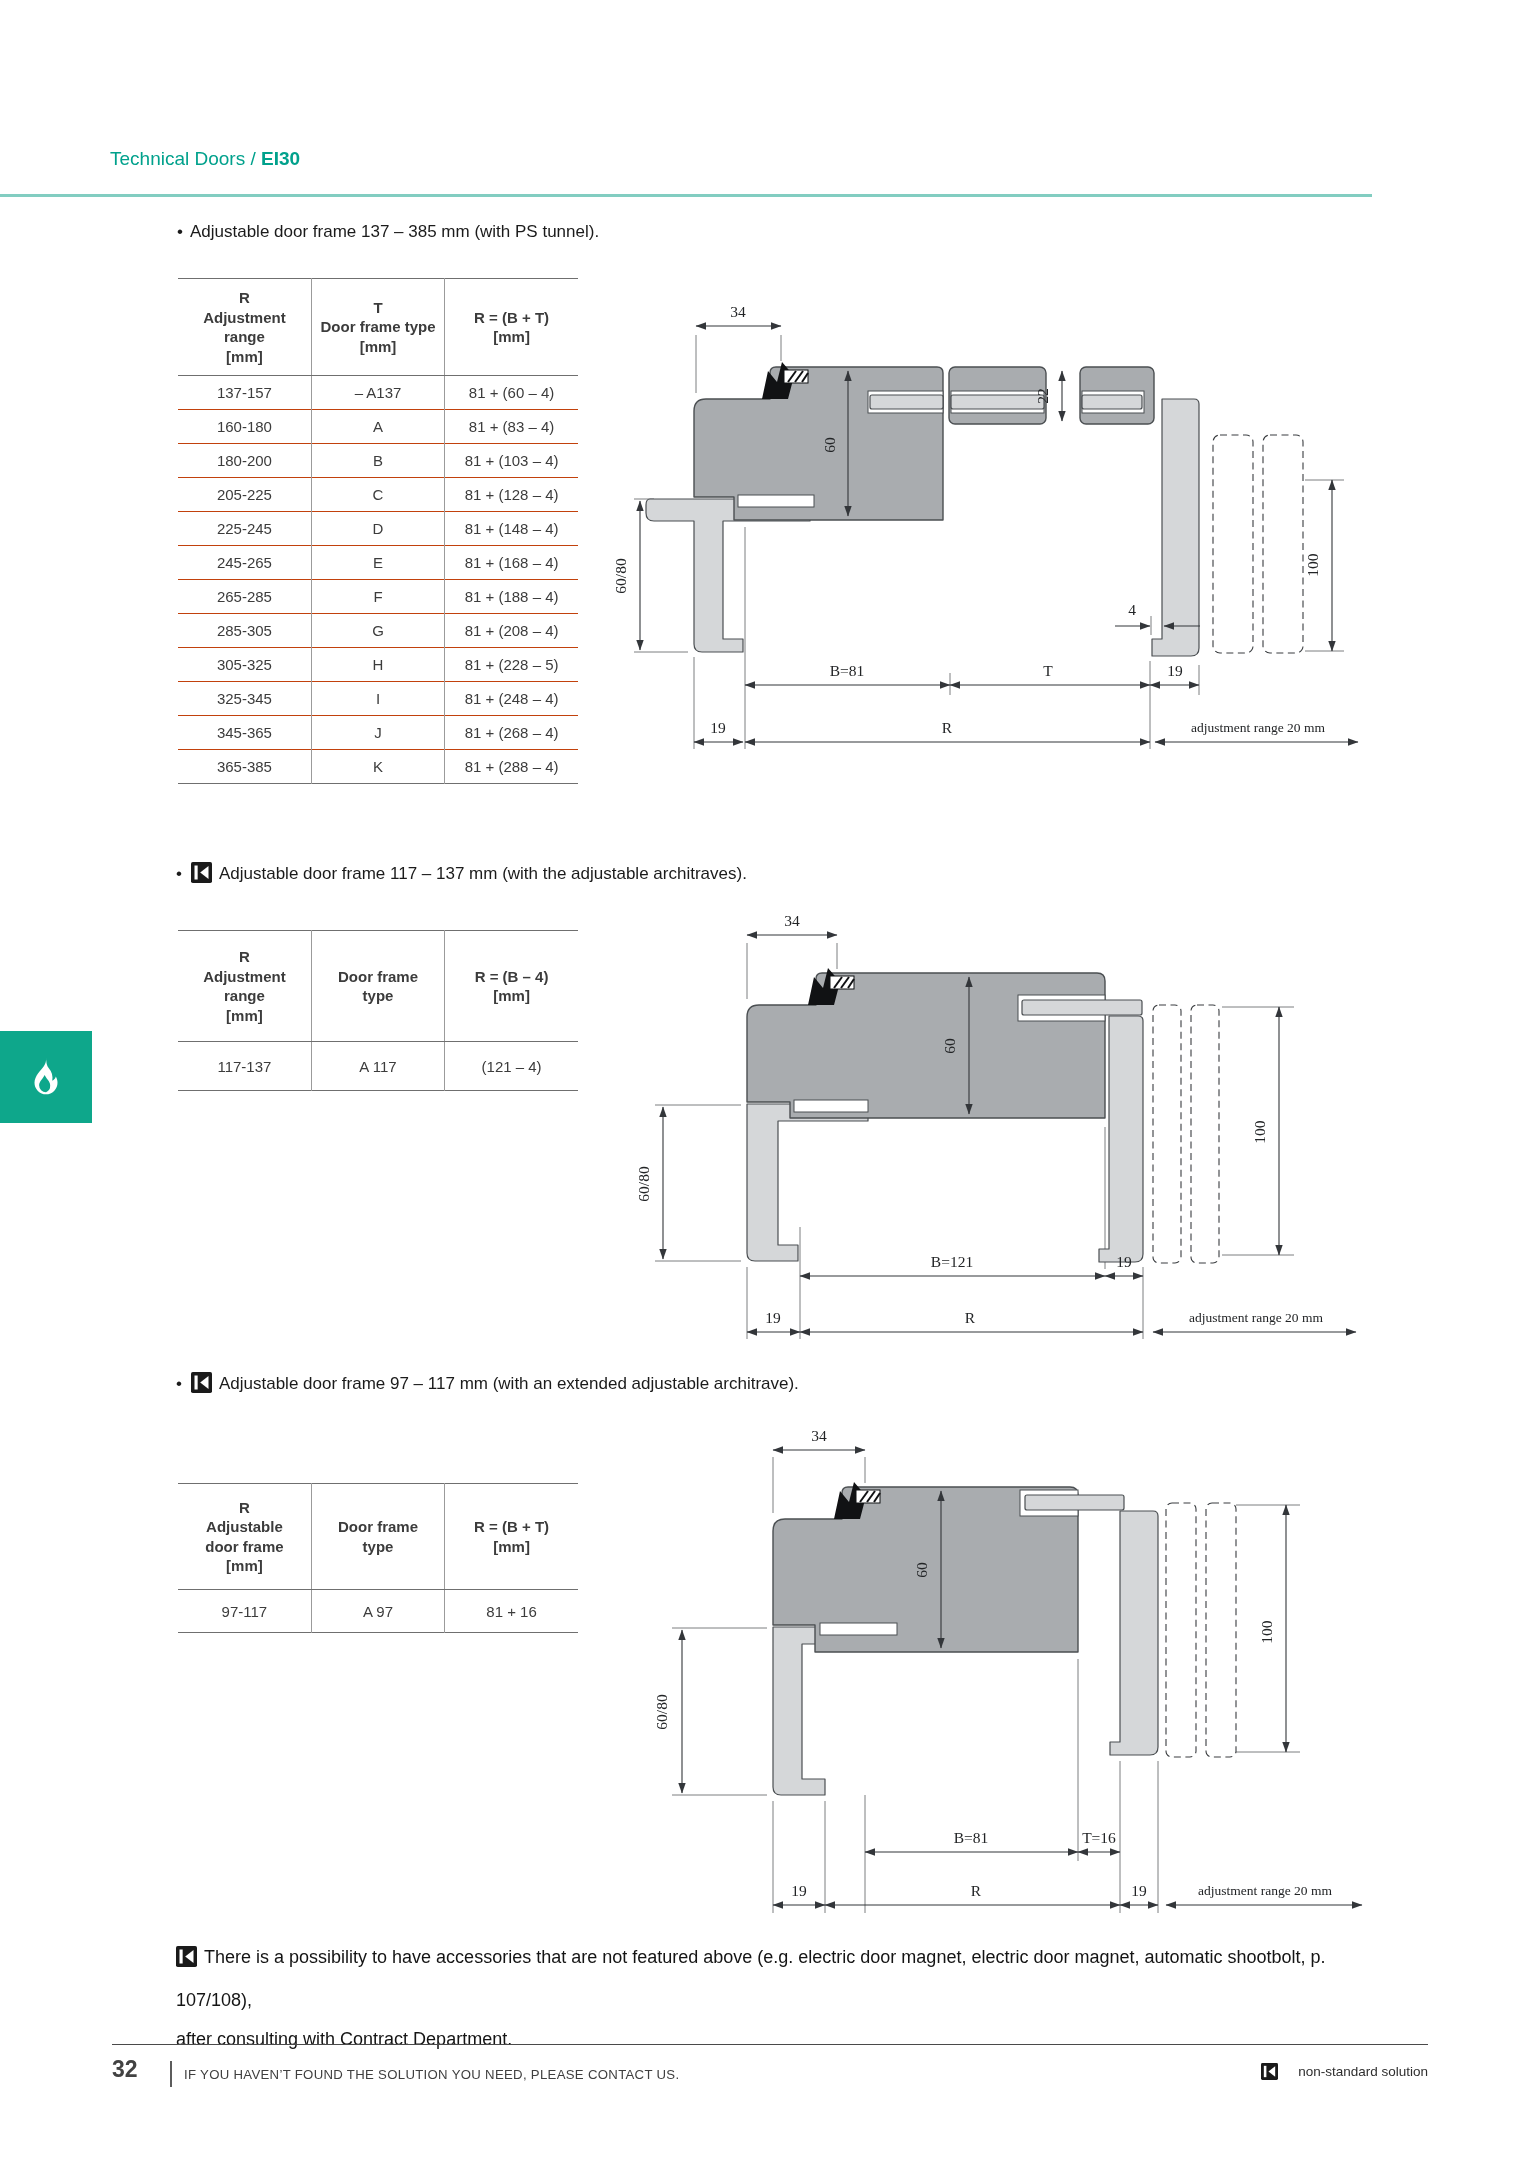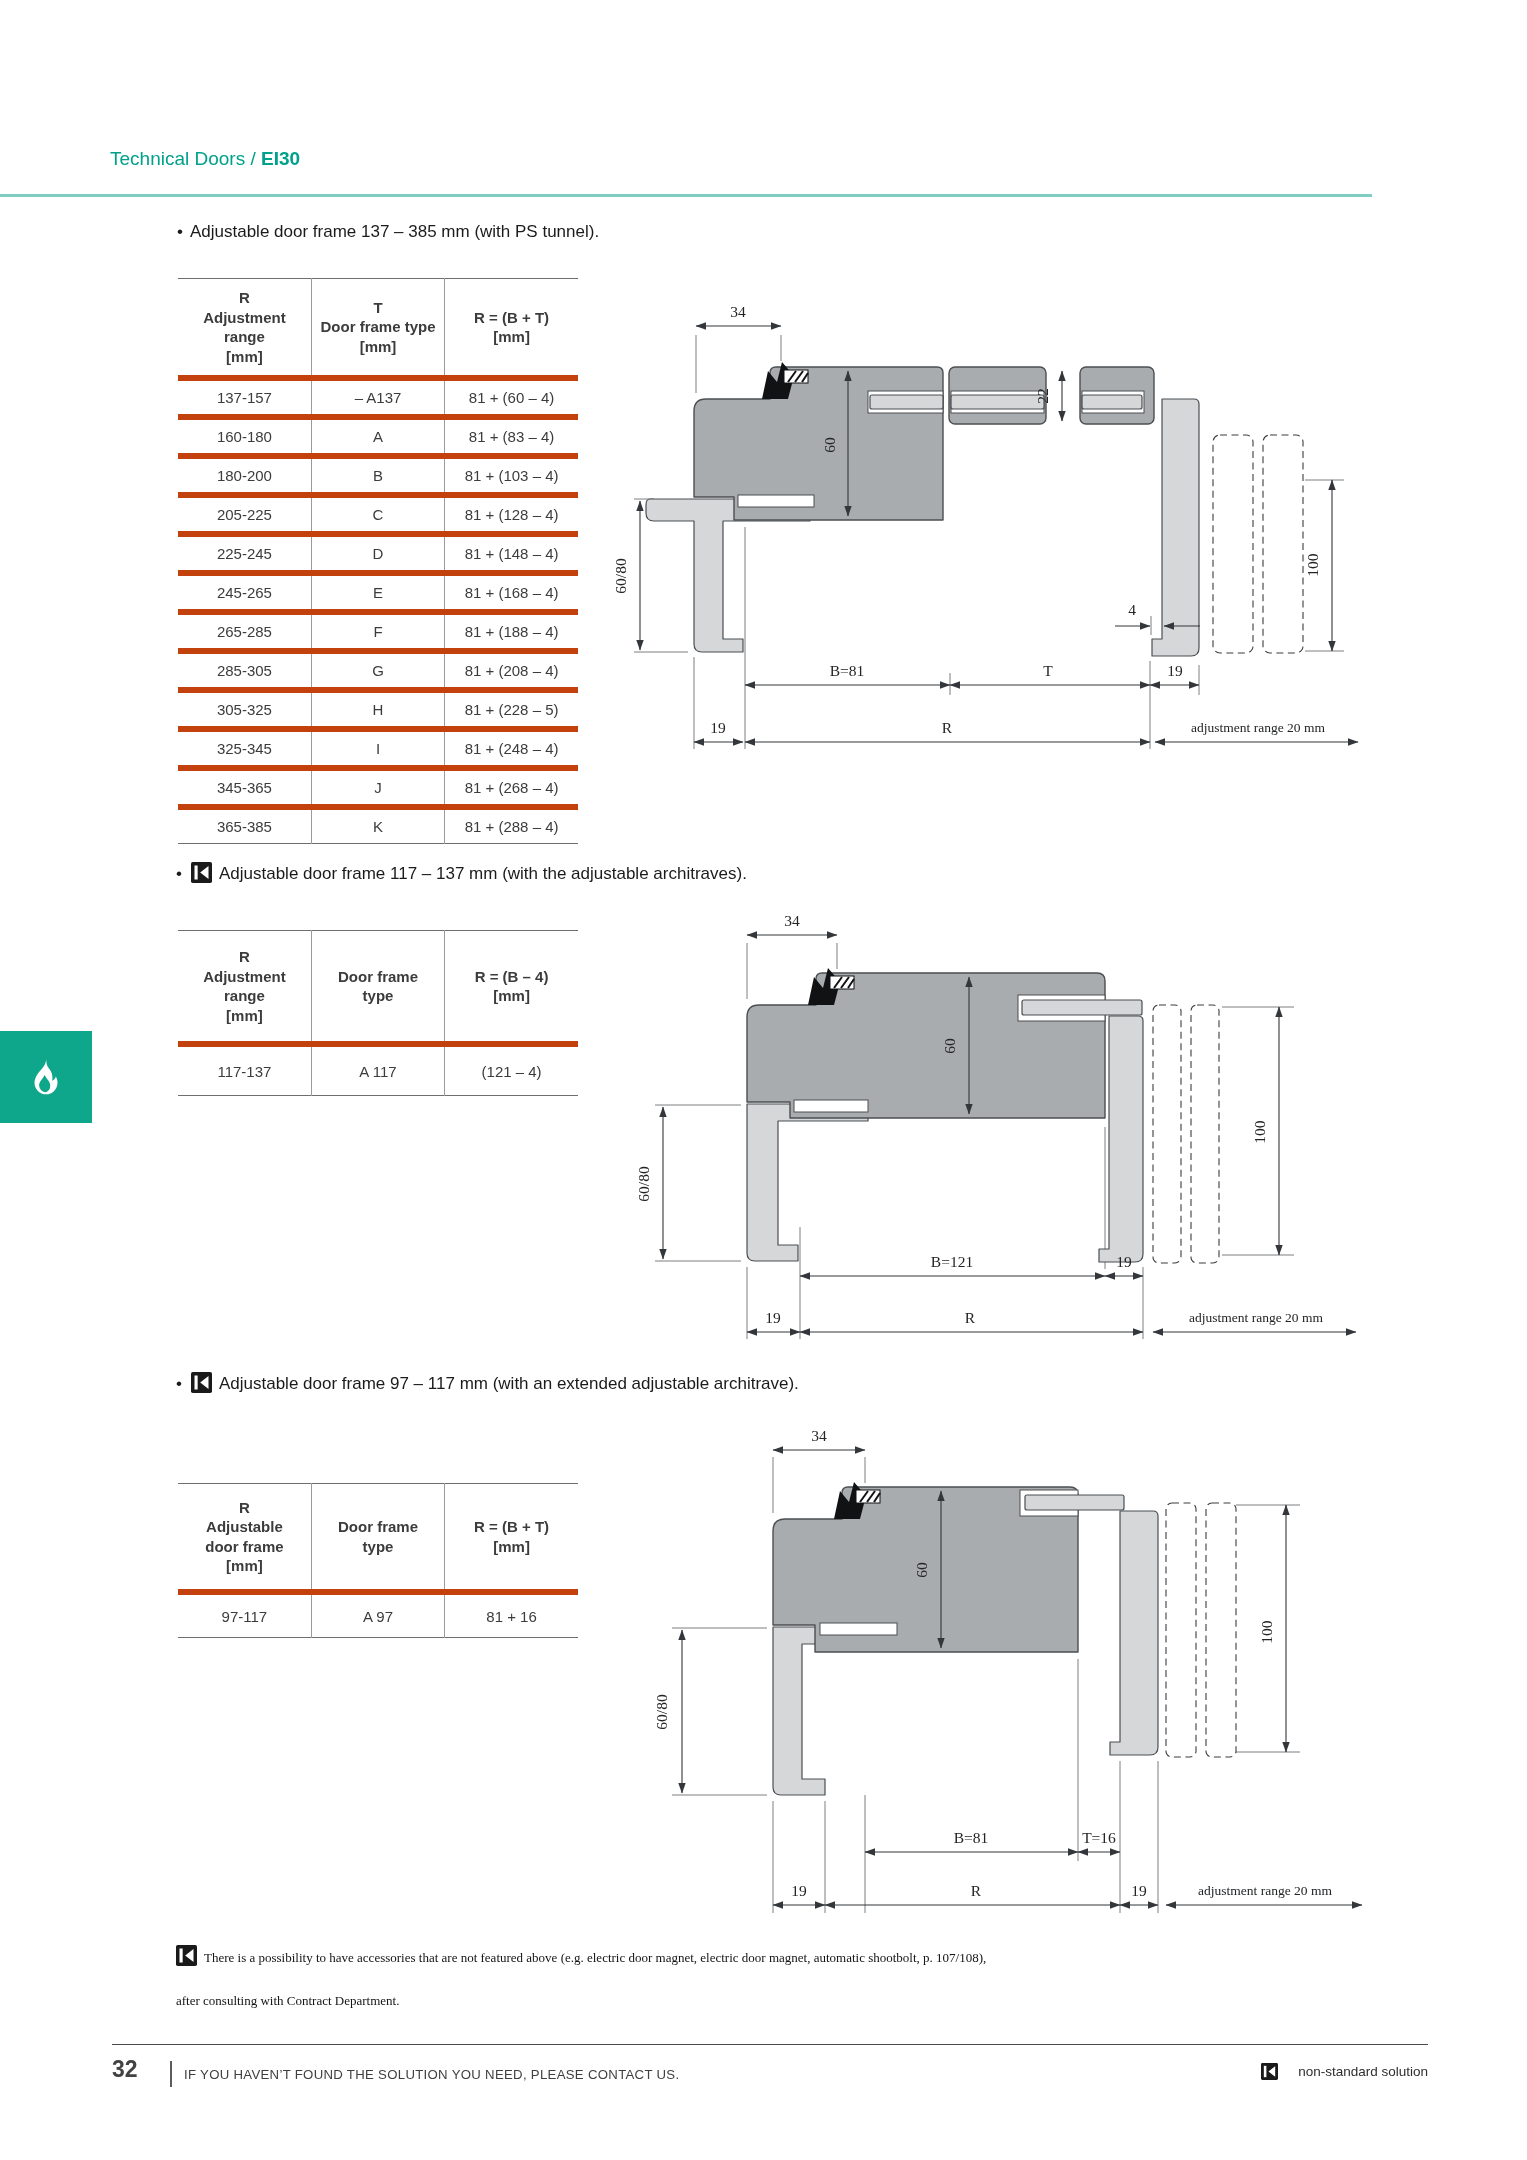--- a/index.html
+++ b/index.html
@@ -16,21 +16,21 @@
   .sec-head{font-size:17px;color:#1b1b1b;white-space:nowrap;}
   .bullet{margin-right:7px;}
   .kicon{display:inline-block;vertical-align:-4px;margin:0 7px 0 2px;}
   
   table.spec{border-collapse:collapse;table-layout:fixed;width:400px;
     border-top:1px solid #6f6f6f;border-bottom:1px solid #6f6f6f;}
   table.spec th{font-size:15px;font-weight:bold;color:#3c3c3c;text-align:center;
     vertical-align:middle;white-space:pre-line;line-height:1.3;
     border-bottom:1px solid #6f6f6f;}
   table.spec td{font-size:15px;color:#3c3c3c;text-align:center;vertical-align:middle;}
-  table.spec td{border-top:6px solid #c2410c;}
+  table.spec td{border-top:1px solid #c2410c;}
   table.spec tr:first-child td{border-top:none;}
   table.spec .c2,table.spec .c3{border-left:1px solid #9b9b9b;}
   #table1 td{height:31px;}
   #table1 th{height:94px;}
   #table2 th{height:108px;}
   #table2 td{height:46px;}
   #table3 th{height:103px;}
   #table3 td{height:40px;}
   
   .dark{fill:#a9acaf;stroke:#4b4f52;stroke-width:1.4;stroke-linejoin:round;}
@@ -41,21 +41,21 @@
   .hatchline{stroke:#111214;stroke-width:2;}
   .dashedshape{fill:none;stroke:#3a3d40;stroke-width:1.1;stroke-dasharray:7 4.5;}
   .dim{stroke:#33363a;stroke-width:1.1;fill:none;}
   .ext{stroke:#5a5d60;stroke-width:0.8;fill:none;}
   .dimtext{font-family:"Liberation Serif", serif;font-size:15.5px;fill:#222426;}
   .adjtext{font-family:"Liberation Serif", serif;font-size:13.5px;fill:#222426;}
   
   .flametab{left:0;top:1031px;width:92px;height:92px;background:#0ea78b;
     display:flex;align-items:center;justify-content:center;}
   
-  .note{left:176px;top:1938px;width:1220px;font-size:13px;line-height:39px;color:#141414;font-family:Liberation Serif, serif;}
+  .note{left:176px;top:1938px;width:1220px;font-size:18px;line-height:39px;color:#141414;}
   .footer-rule{left:112px;top:2044px;width:1316px;height:1px;background:#4a4a4a;}
   .pageno{left:112px;top:2056px;font-size:23px;font-weight:bold;color:#424242;}
   .fdiv{left:170px;top:2061px;width:2px;height:26px;background:#5c5c5c;}
   .contact{left:184px;top:2067px;font-size:13.2px;color:#3f3f3f;letter-spacing:0.3px;}
   .nonstd{right:99px;top:2063px;display:flex;align-items:center;gap:20px;
     font-size:13.5px;color:#2e2e2e;}
 </style>
 </head>
 <body>
 

